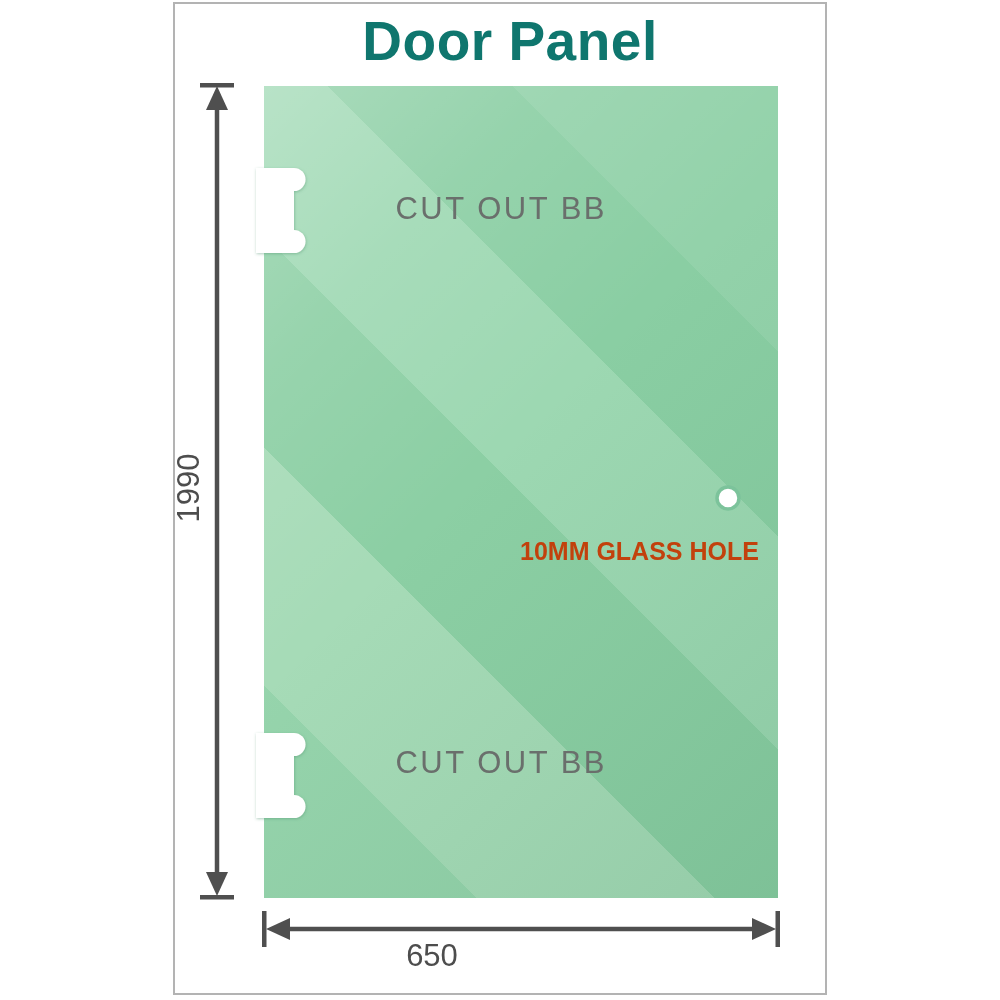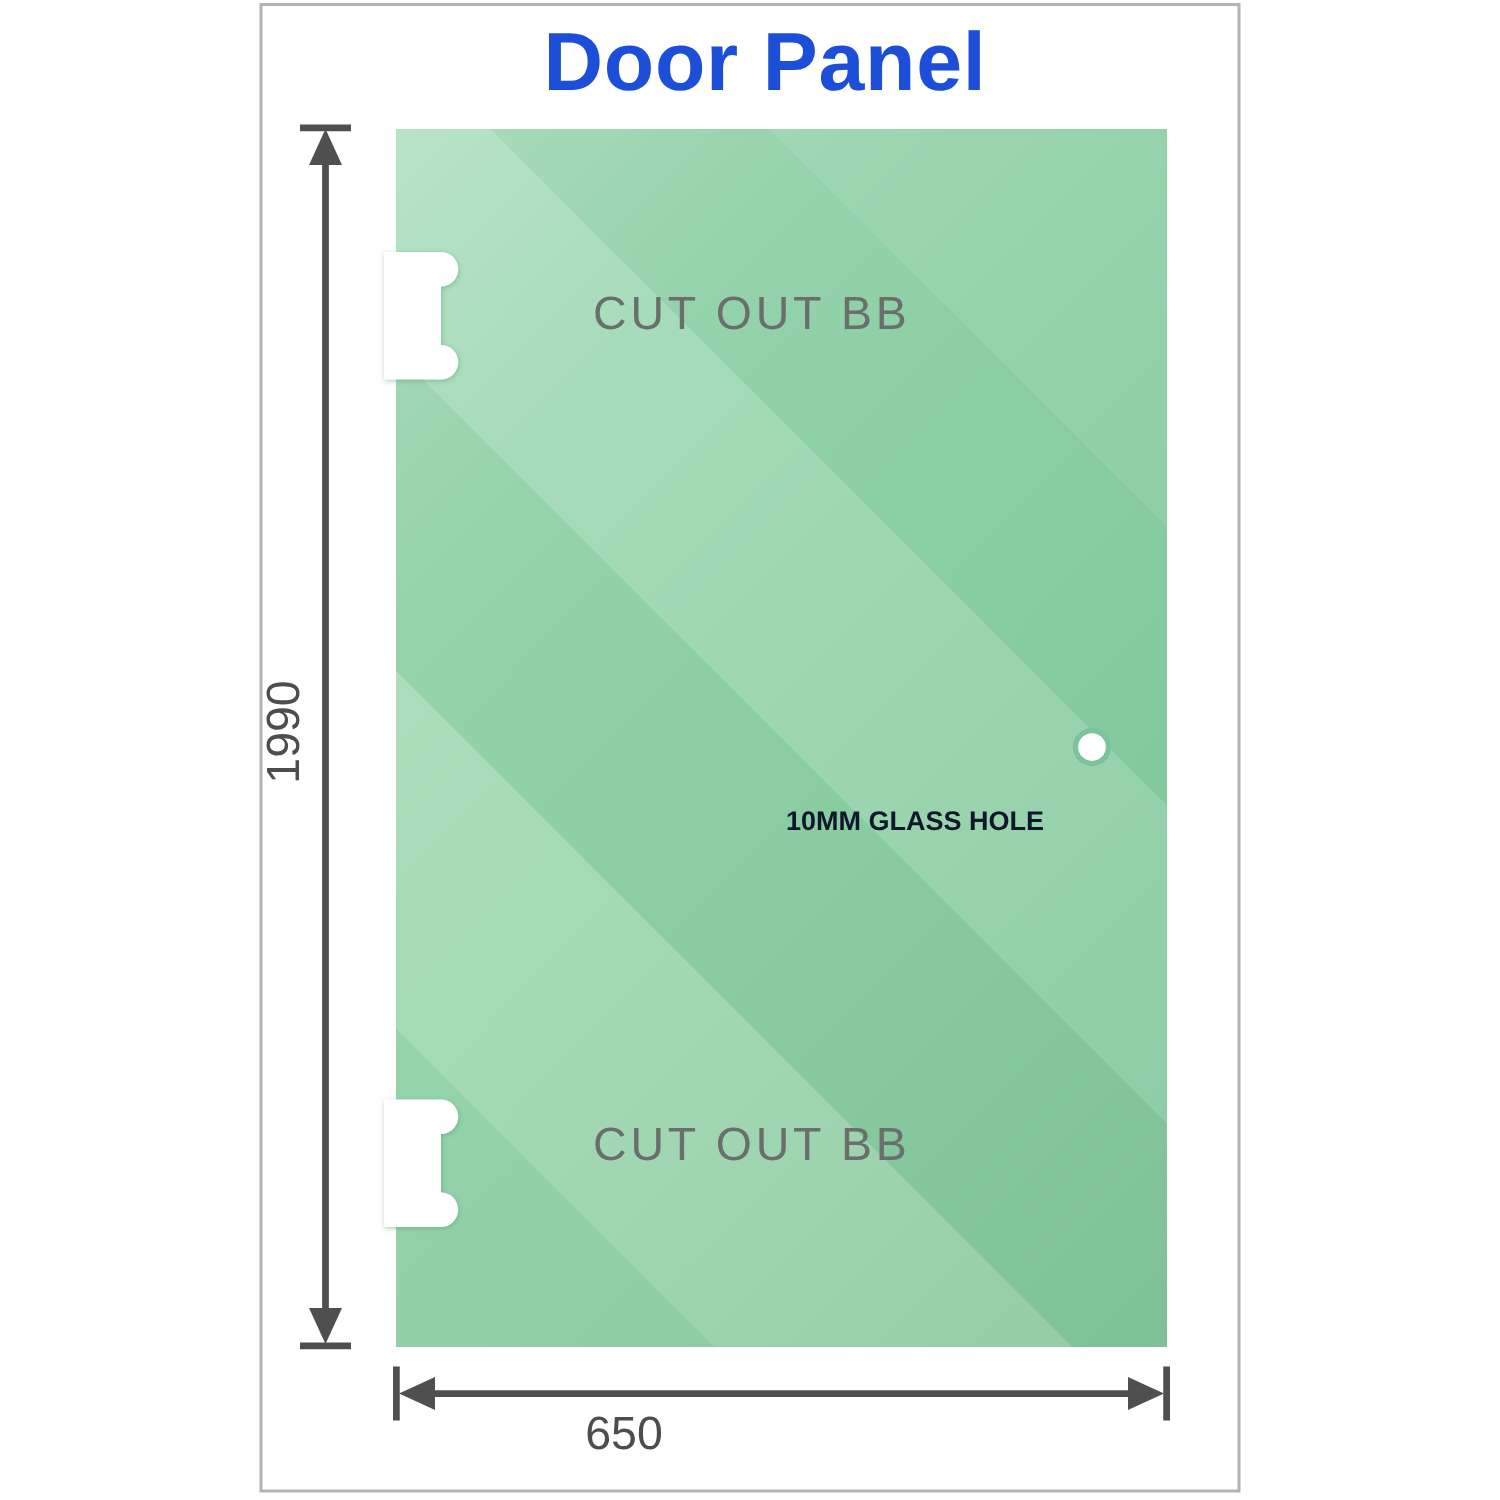--- a/index.html
+++ b/index.html
@@ -1,39 +1,39 @@
 <!DOCTYPE html>
 <html><head>
 <meta charset="utf-8">
 <style>
   html,body{margin:0;padding:0;background:#ffffff;}
   .stage{position:relative;width:1000px;height:1000px;background:#ffffff;overflow:hidden;
          font-family:"Liberation Sans","DejaVu Sans",sans-serif;}
   .frame{position:absolute;left:173px;top:2px;width:650px;height:989px;
          border:2px solid #b3b3b3;background:#ffffff;}
   .title{position:absolute;left:184px;top:10px;width:652px;height:62px;line-height:62px;
-         text-align:center;font-size:55px;font-weight:bold;color:#1d4ed8;letter-spacing:0.5px;}
+         text-align:center;font-size:55px;font-weight:bold;color:#0f766e;letter-spacing:0.5px;}
   .panel{position:absolute;left:264px;top:86px;width:514px;height:812px;
          background:
            linear-gradient(135deg, rgba(255,255,255,0.28) 0%, rgba(255,255,255,0.10) 22%,
                            rgba(255,255,255,0) 45%, rgba(30,100,65,0.05) 68%, rgba(30,100,65,0.13) 100%),
            linear-gradient(45deg, #96d4ac 0%, #96d4ac 16%, #a6dbb7 16%, #a6dbb7 34%,
                            #8ccfa4 34%, #8ccfa4 50%, #9dd8b2 50%, #9dd8b2 66%,
                            #8acea3 66%, #8acea3 80%, #93d2aa 80%, #93d2aa 100%);}
   svg.overlay{position:absolute;left:0;top:0;}
   .cutout-label{position:absolute;left:347px;width:260px;font-size:31px;letter-spacing:2.5px;
                 color:#6a6f6c;white-space:nowrap;text-align:right;}
   .cutout-label.top{top:191px;}
   .cutout-label.bottom{top:745px;}
-  .hole-label{position:absolute;left:500px;top:537px;width:220px;text-align:center;
-              font-size:18px;font-weight:bold;color:#0f172a;white-space:nowrap;}
+  .hole-label{position:absolute;left:520px;top:537px;width:220px;text-align:center;
+              font-size:25px;font-weight:bold;color:#c2410c;white-space:nowrap;}
   .dim-height-label{position:absolute;left:119px;top:468px;width:140px;height:40px;
                     line-height:40px;text-align:center;font-size:31px;color:#4d4d4d;
                     transform:rotate(-90deg);}
-  .dim-width-label{position:absolute;left:356px;top:938px;width:120px;text-align:center;
+  .dim-width-label{position:absolute;left:372px;top:938px;width:120px;text-align:center;
                    font-size:31px;color:#4d4d4d;}
 </style>
 </head>
 <body>
 
 <div class="stage">
 
   <div class="frame"></div>
 
   <div class="title">Door Panel</div>

